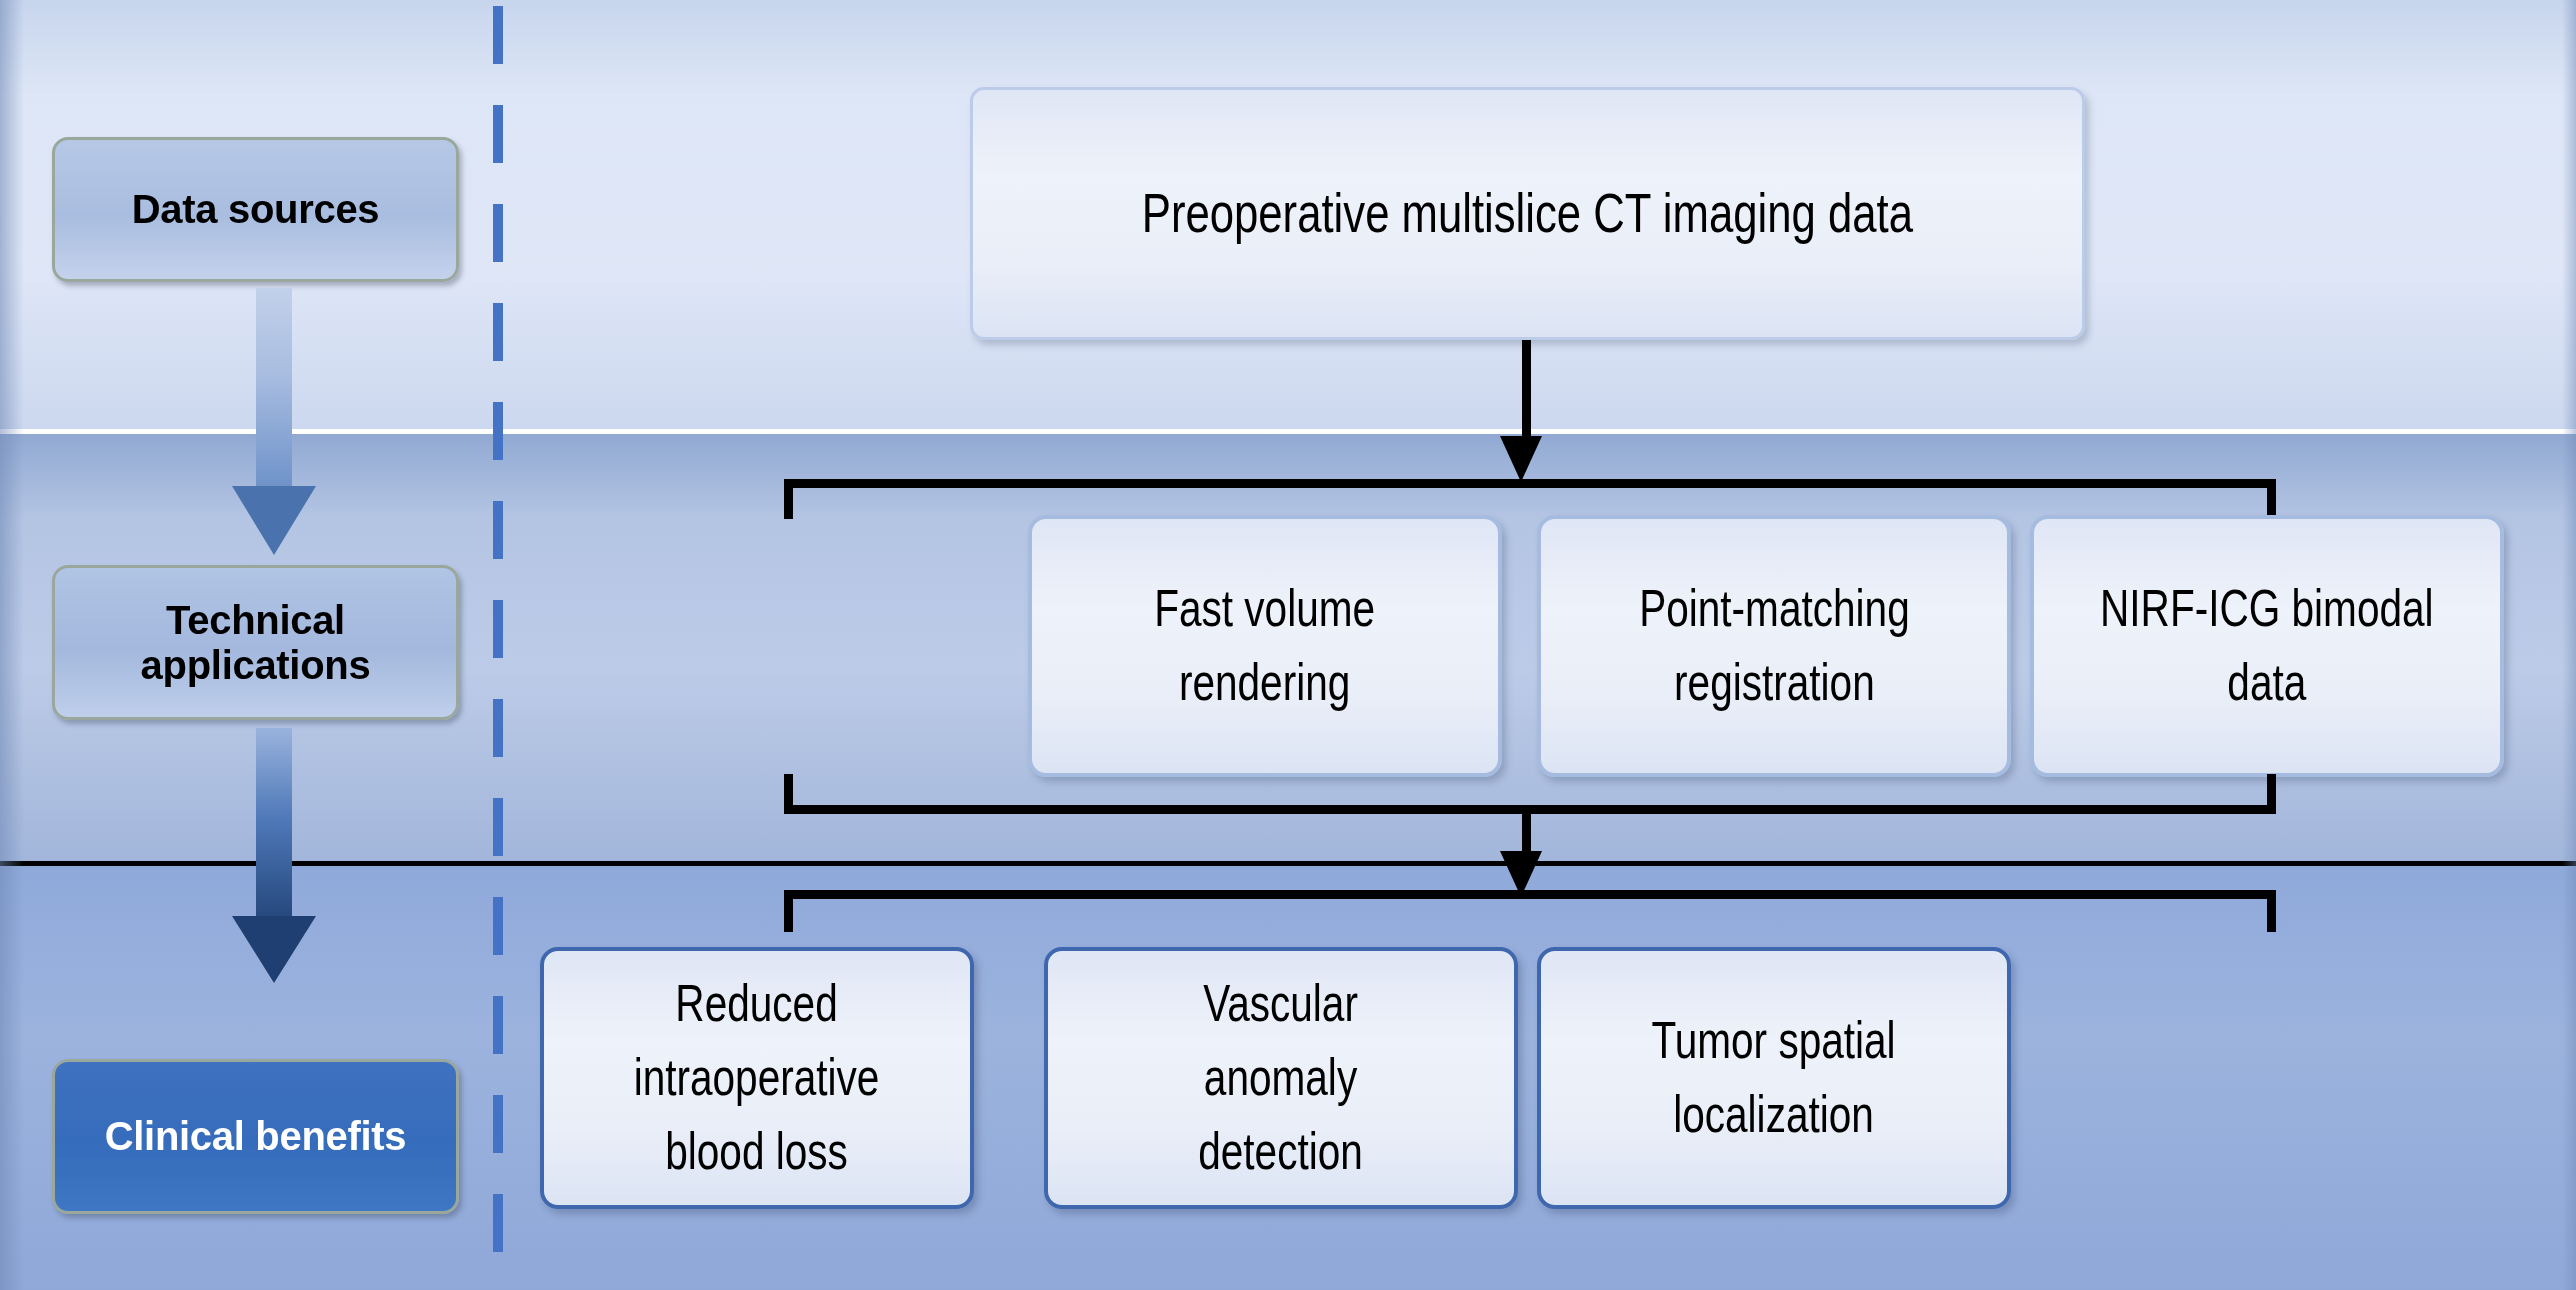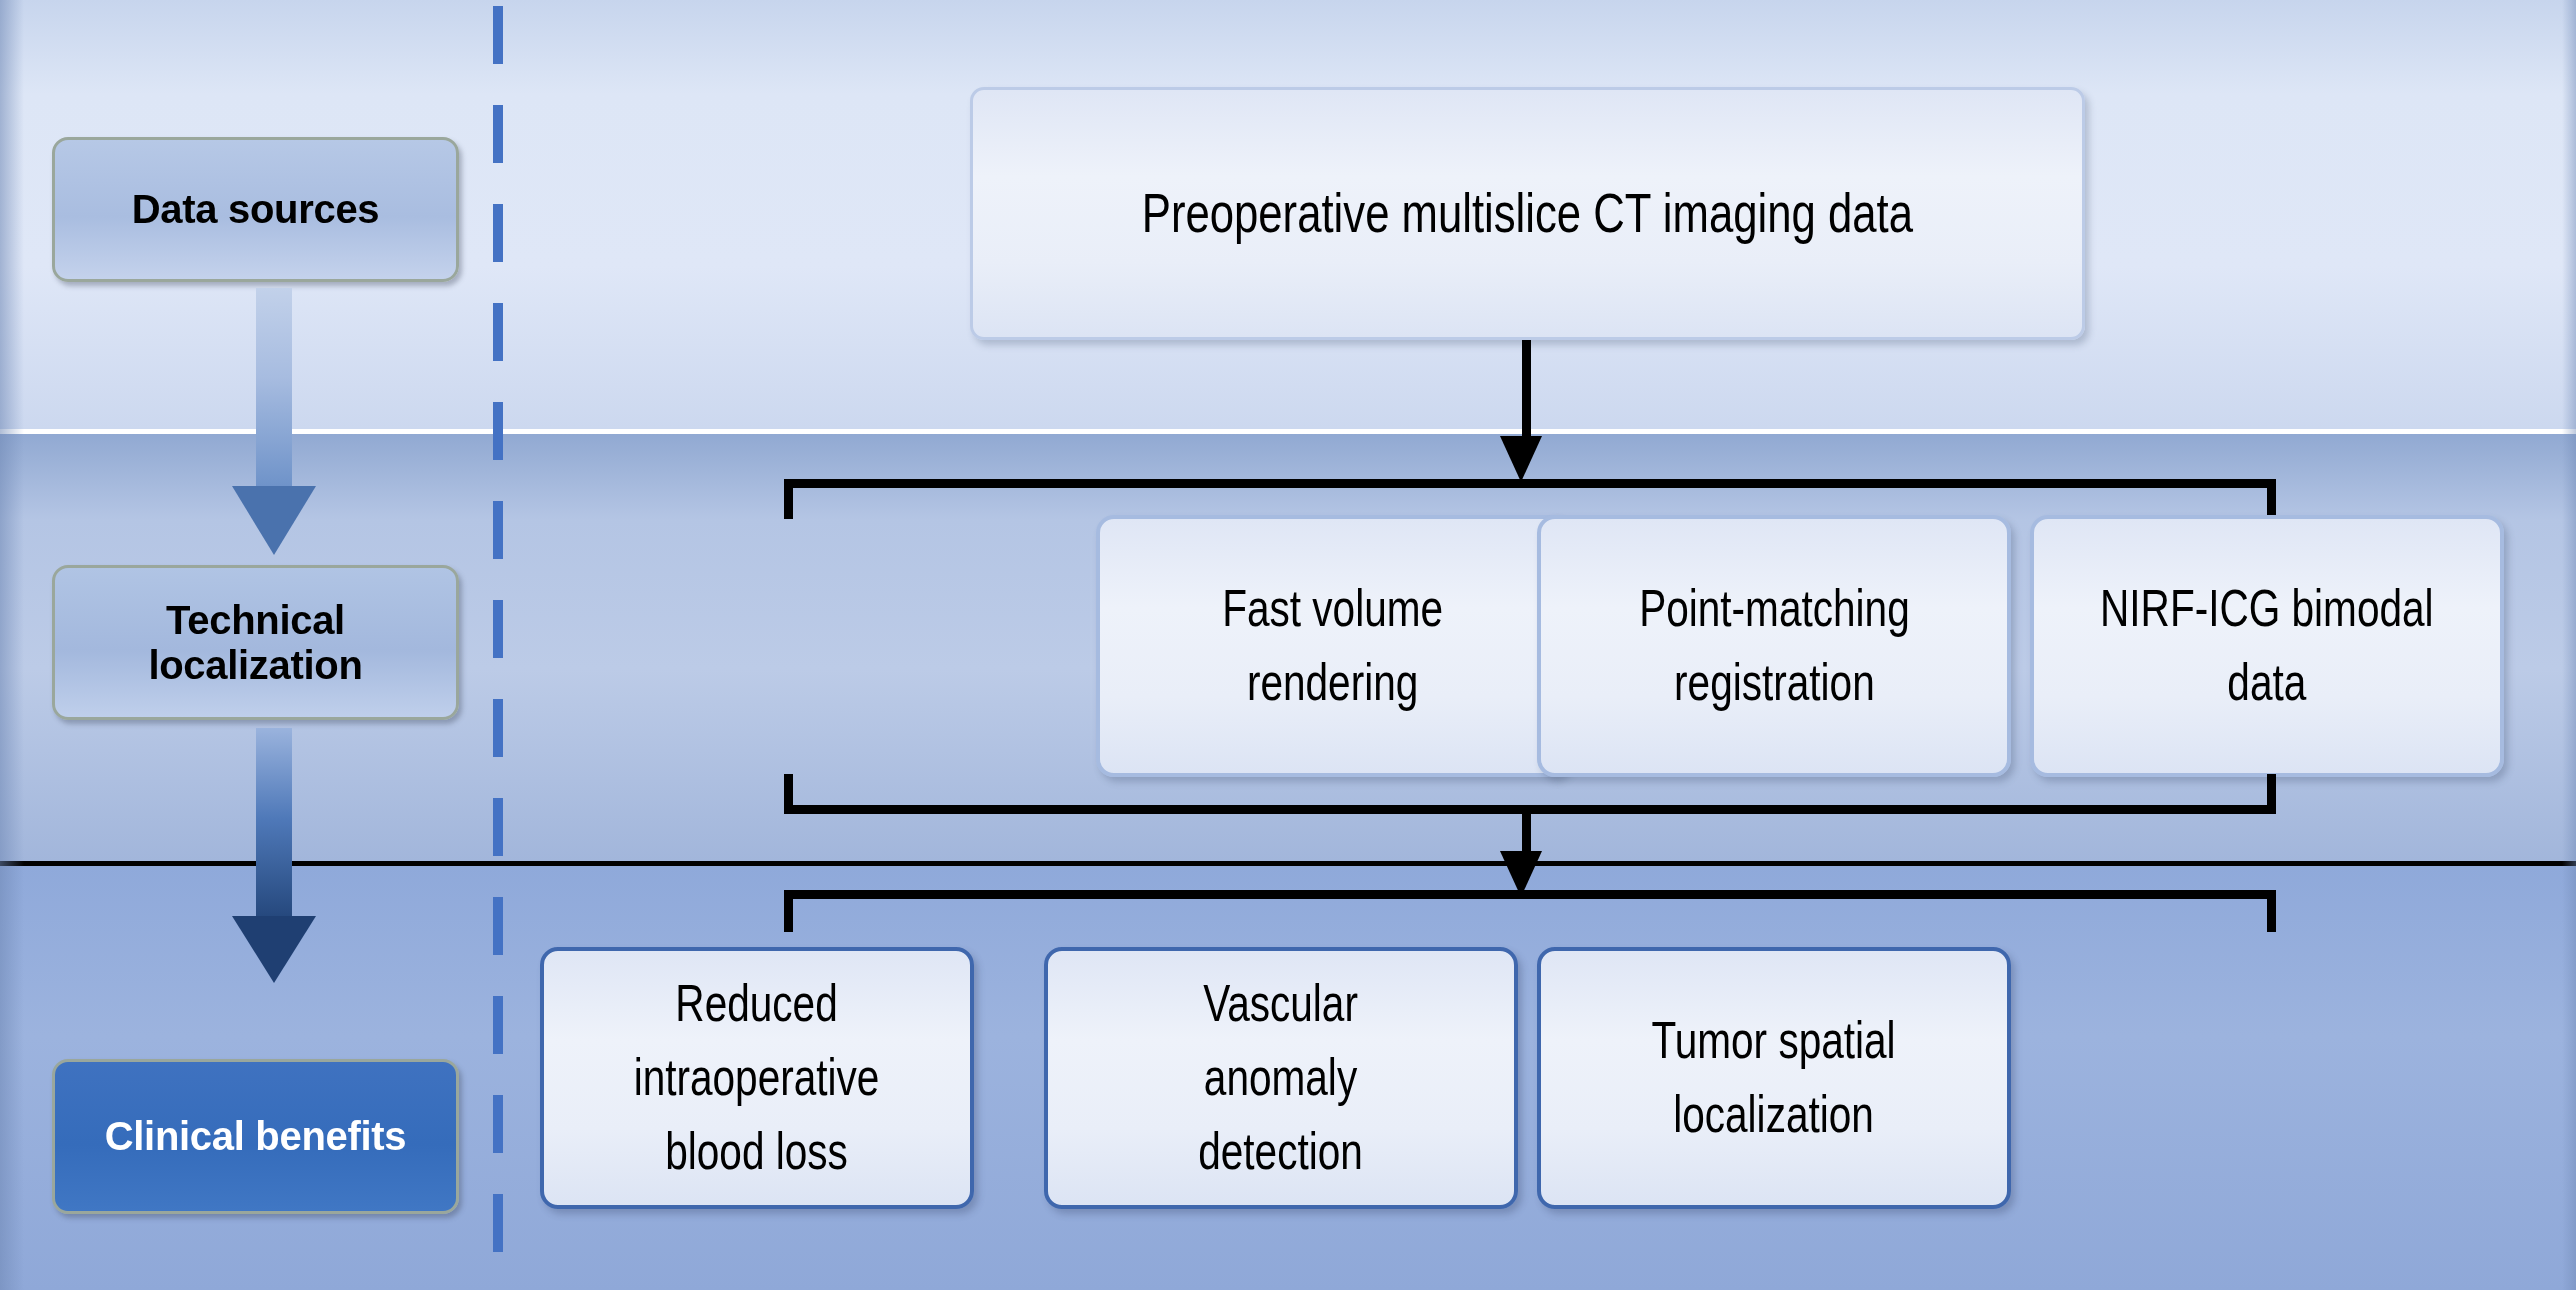--- a/index.html
+++ b/index.html
@@ -200,21 +200,21 @@
     height: 262px;
     border: 4px solid #a6bbe0;
     border-radius: 18px;
     box-shadow: 4px 5px 7px rgba(70,85,115,.30);
   }
   .tech-node > span {
     font-size: 52px;
     line-height: 1.42;
   }
   #node-tech-0 { left: 552px;  width: 474px; }
-  #node-tech-1 { left: 1096px; width: 474px; }
+  #node-tech-1 { left: 1028px; width: 474px; }
   #node-tech-2 { left: 1537px; width: 474px; text-align: center; }
   #node-tech-3 { left: 2030px; width: 474px; }
 
   .clin-node {
     top: 947px;
     height: 262px;
     border: 4px solid #3f67ad;
     border-radius: 18px;
     box-shadow: 4px 5px 7px rgba(55,70,105,.30);
   }
@@ -282,21 +282,21 @@
 
   <div id="dashed-separator"></div>
 
   <div class="cat-box" id="cat-data-sources">
     <span>Data
 sources</span>
   </div>
 
   <div class="cat-box" id="cat-technical-applications">
     <span>Technical
-localization</span>
+applications</span>
   </div>
 
   <div class="cat-box" id="cat-clinical-benefits">
     <span>Clinical
 benefits</span>
   </div>
 
   <div class="block-arrow" id="arrow-sources-to-technical">
     <div class="shaft"></div>
     <div class="head"></div>

